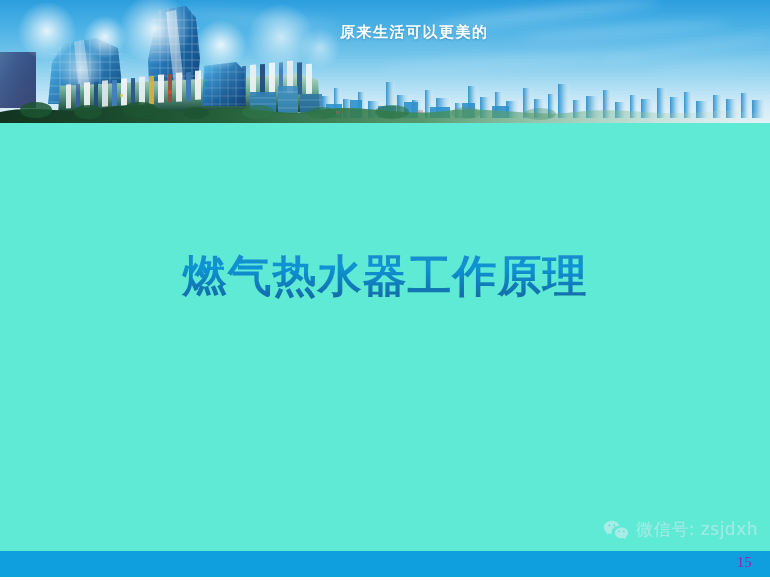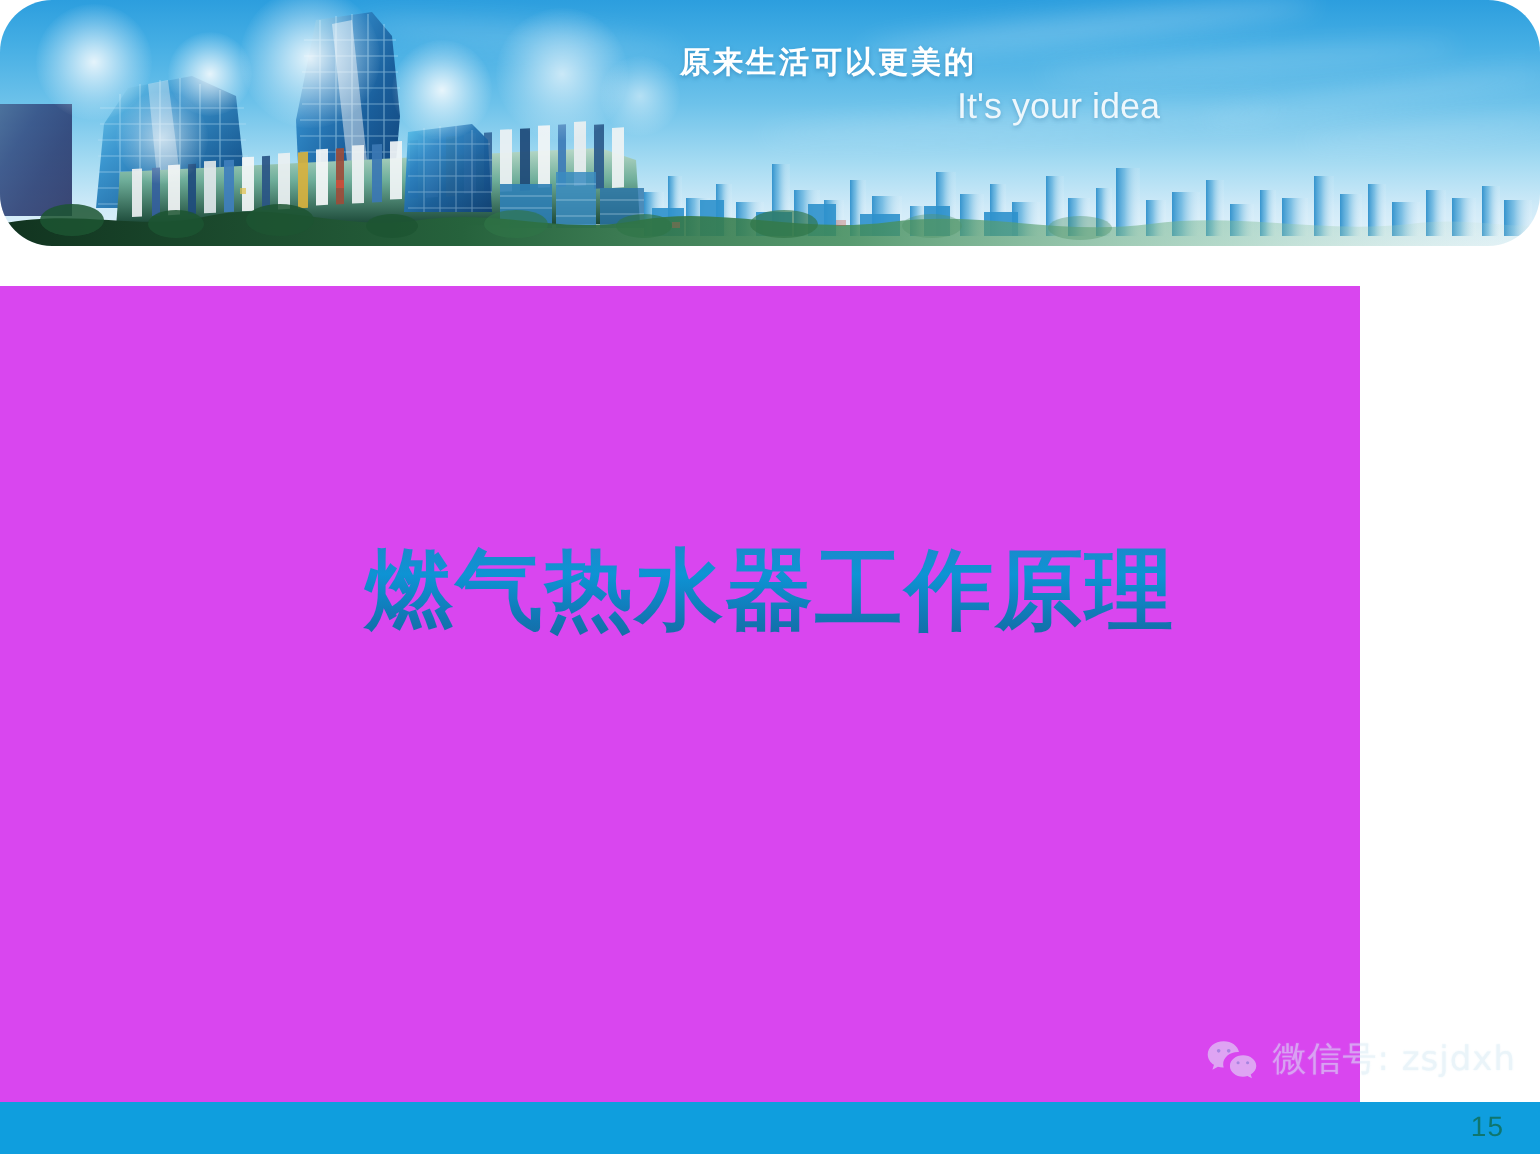--- a/index.html
+++ b/index.html
@@ -27,21 +27,20 @@
     width: 770px;
     height: 123px;
     overflow: hidden;
     background: linear-gradient(180deg,
         #2c9ede 0%,
         #45aee4 18%,
         #6dc2ea 42%,
         #a5dbf2 66%,
         #cfeaf8 84%,
         #e6f4fb 100%);
-    border-radius: 26px;
   }
   
   .cloud {
     position: absolute;
     background: rgba(255,255,255,0.45);
     border-radius: 50%;
     filter: blur(6px);
   }
   .cloud.c1 { left: 430px; top: 8px;  width: 230px; height: 12px; transform: rotate(-6deg); opacity: .55; }
   .cloud.c2 { left: 520px; top: 26px; width: 210px; height: 9px;  transform: rotate(-4deg); opacity: .45; }
@@ -97,24 +96,23 @@
     text-align: right;
     padding-right: 10px;
     text-shadow: 0 1px 2px rgba(20,90,140,0.30);
   }
 
   
   .body-area {
     position: absolute;
     left: 0;
     top: 123px;
-    width: 680px;
+    width: 770px;
     height: 428px;
-    background: #d946ef;
-    margin-top: 20px;
+    background: #5eead4;
   }
 
   .title-block {
     position: absolute;
     left: 0;
     top: 125px;
     width: 770px;
     text-align: center;
   }
   .title-line {
@@ -164,23 +162,23 @@
     left: 0;
     top: 551px;
     width: 770px;
     height: 26px;
     background: #0f9ede;
   }
   .page-number {
     position: absolute;
     right: 18px;
     top: 555px;
-    color: #0f766e;
+    color: #a21caf;
     font-size: 14px;
-    font-family: Liberation Sans, sans-serif;
+    font-family: Liberation Serif, serif;
     letter-spacing: 0.5px;
   }
   .footer-white {
     position: absolute;
     left: 0;
     top: 577px;
     width: 770px;
     height: 3px;
     background: #ffffff;
   }
@@ -375,21 +373,20 @@
     <div class="bokeh b1"></div>
     <div class="bokeh b2"></div>
     <div class="bokeh b3"></div>
     <div class="bokeh b4"></div>
     <div class="bokeh b5"></div>
     <div class="bokeh b6"></div>
     <div class="bokeh b7"></div>
 
     <div class="slogan">
       <span class="slogan-cn">原来生活可以更美的</span>
-      <span class="slogan-en">It's your idea</span>
     </div>
   </div>
 
   <div class="body-area">
     <div class="title-block">
       <span class="title-line">燃气热水器工作原理</span>
     </div>
   </div>
 
   <div class="watermark">

